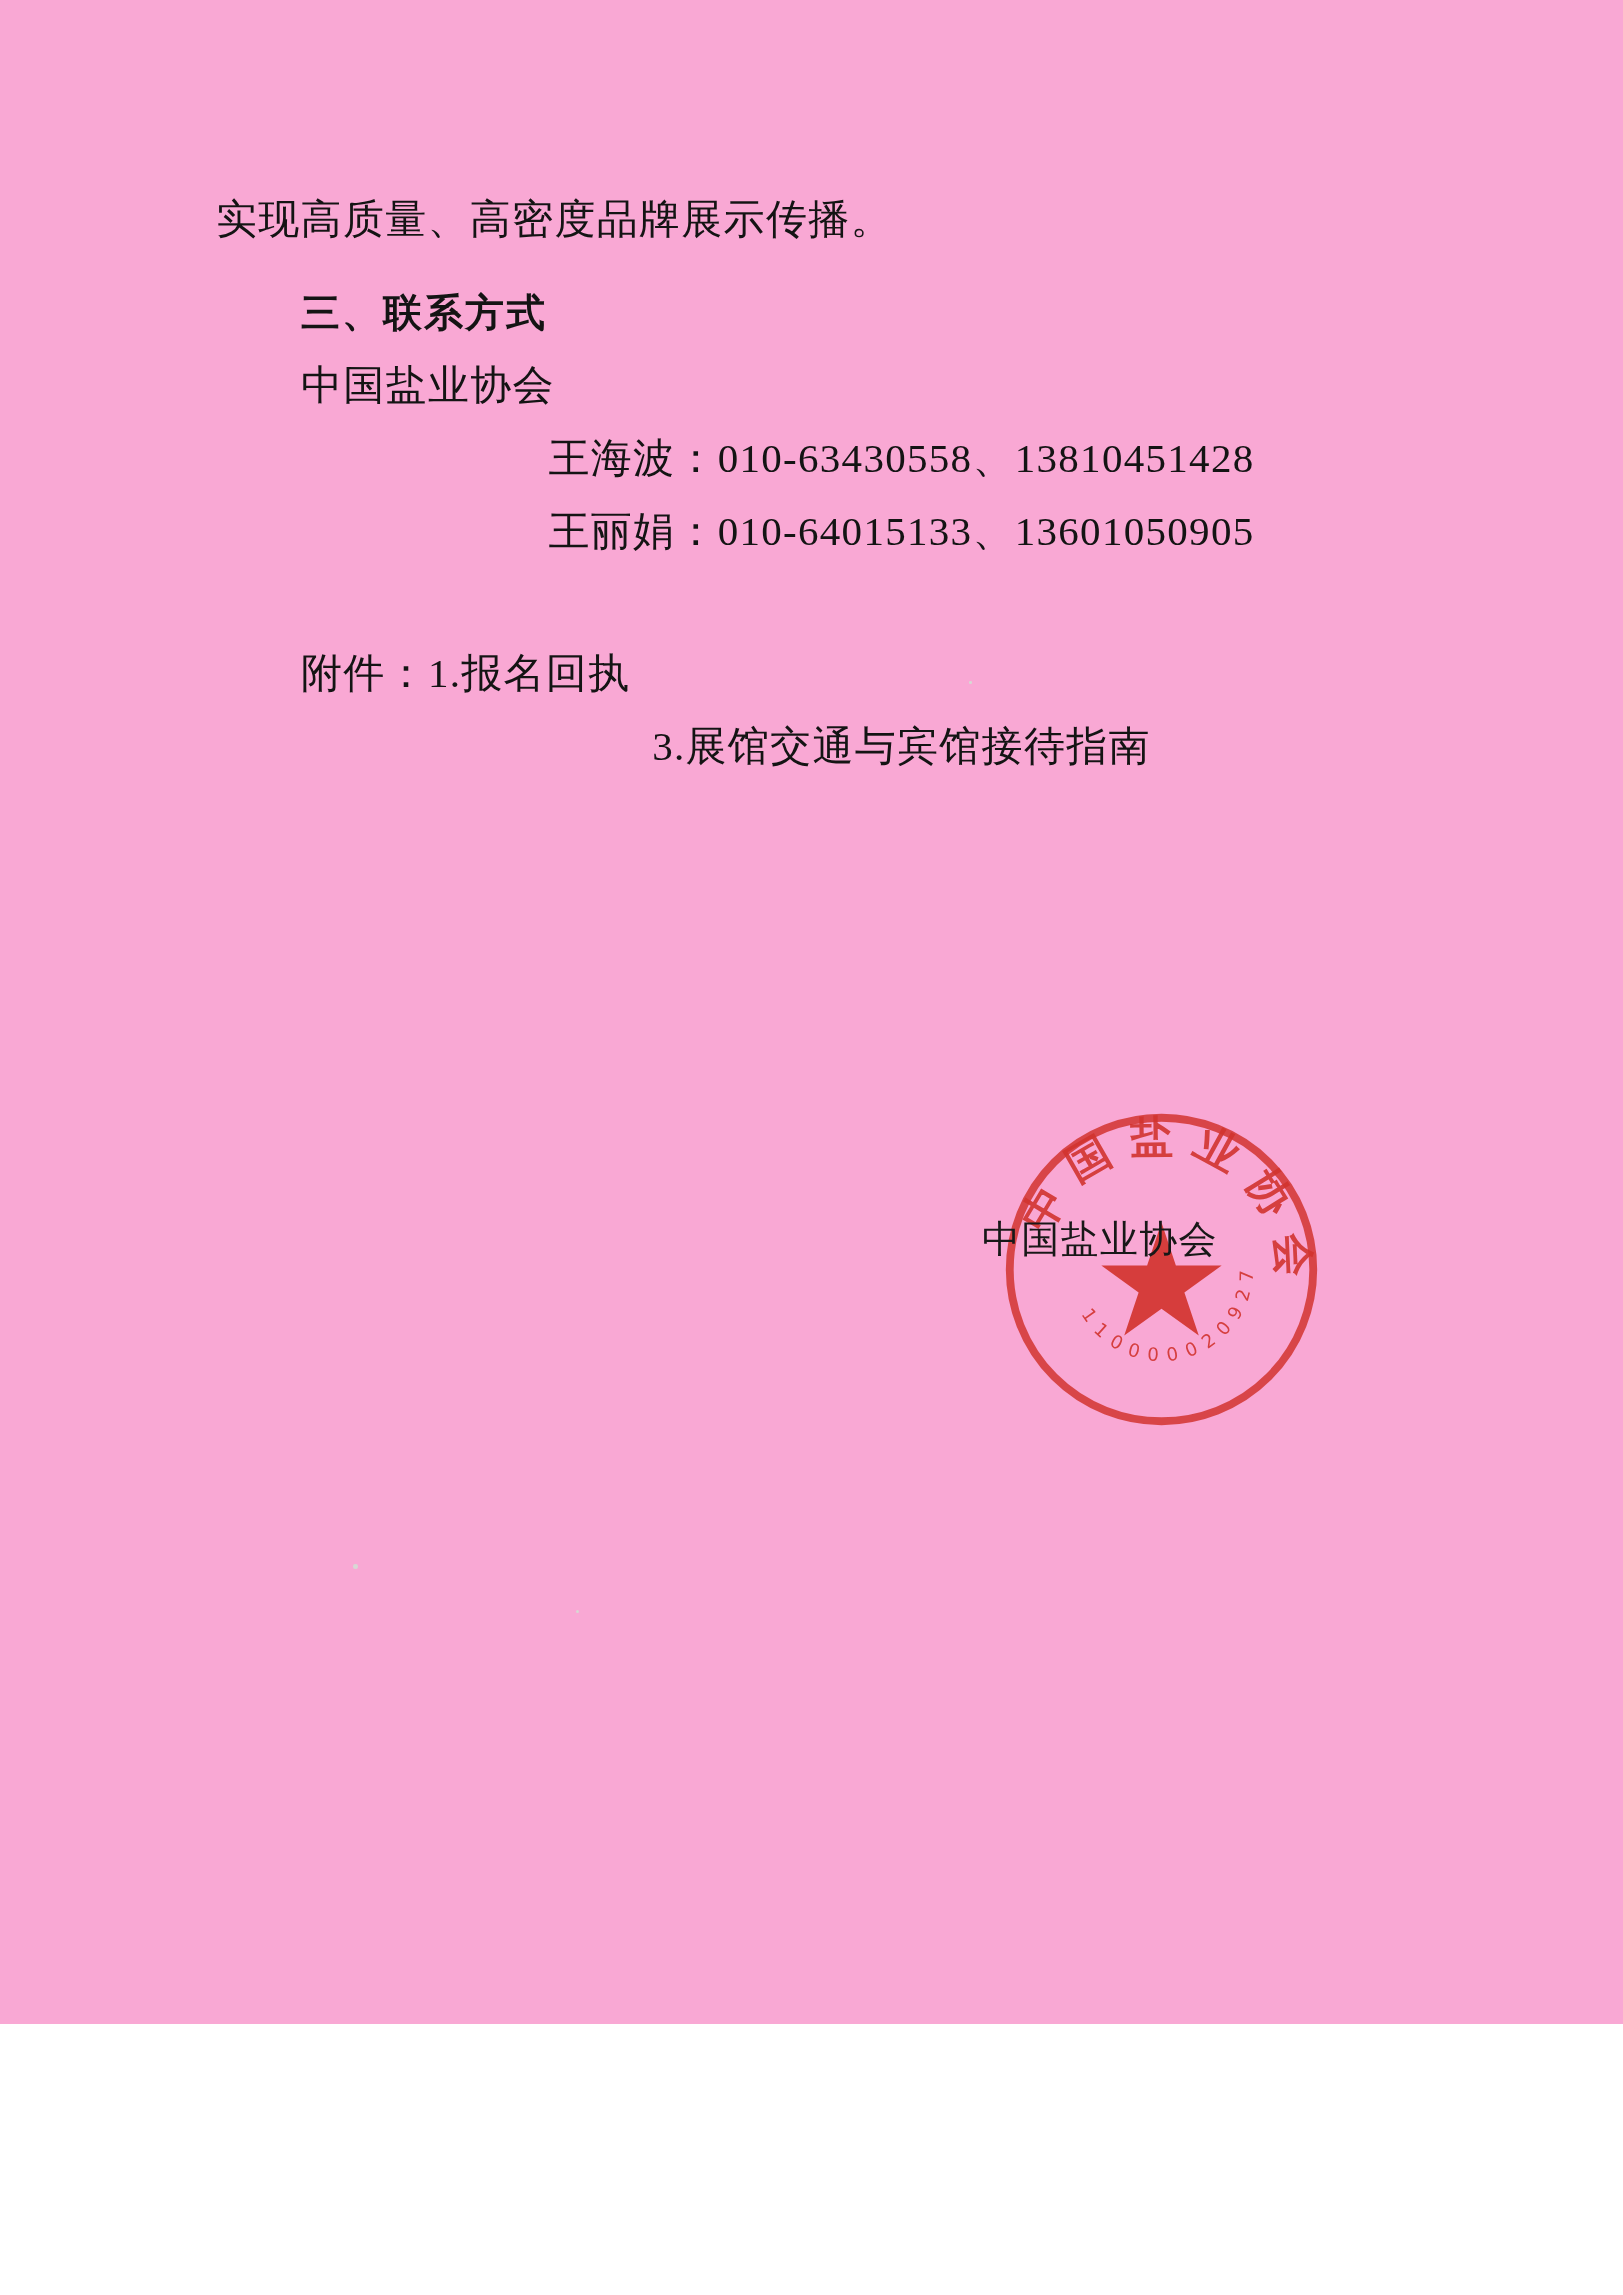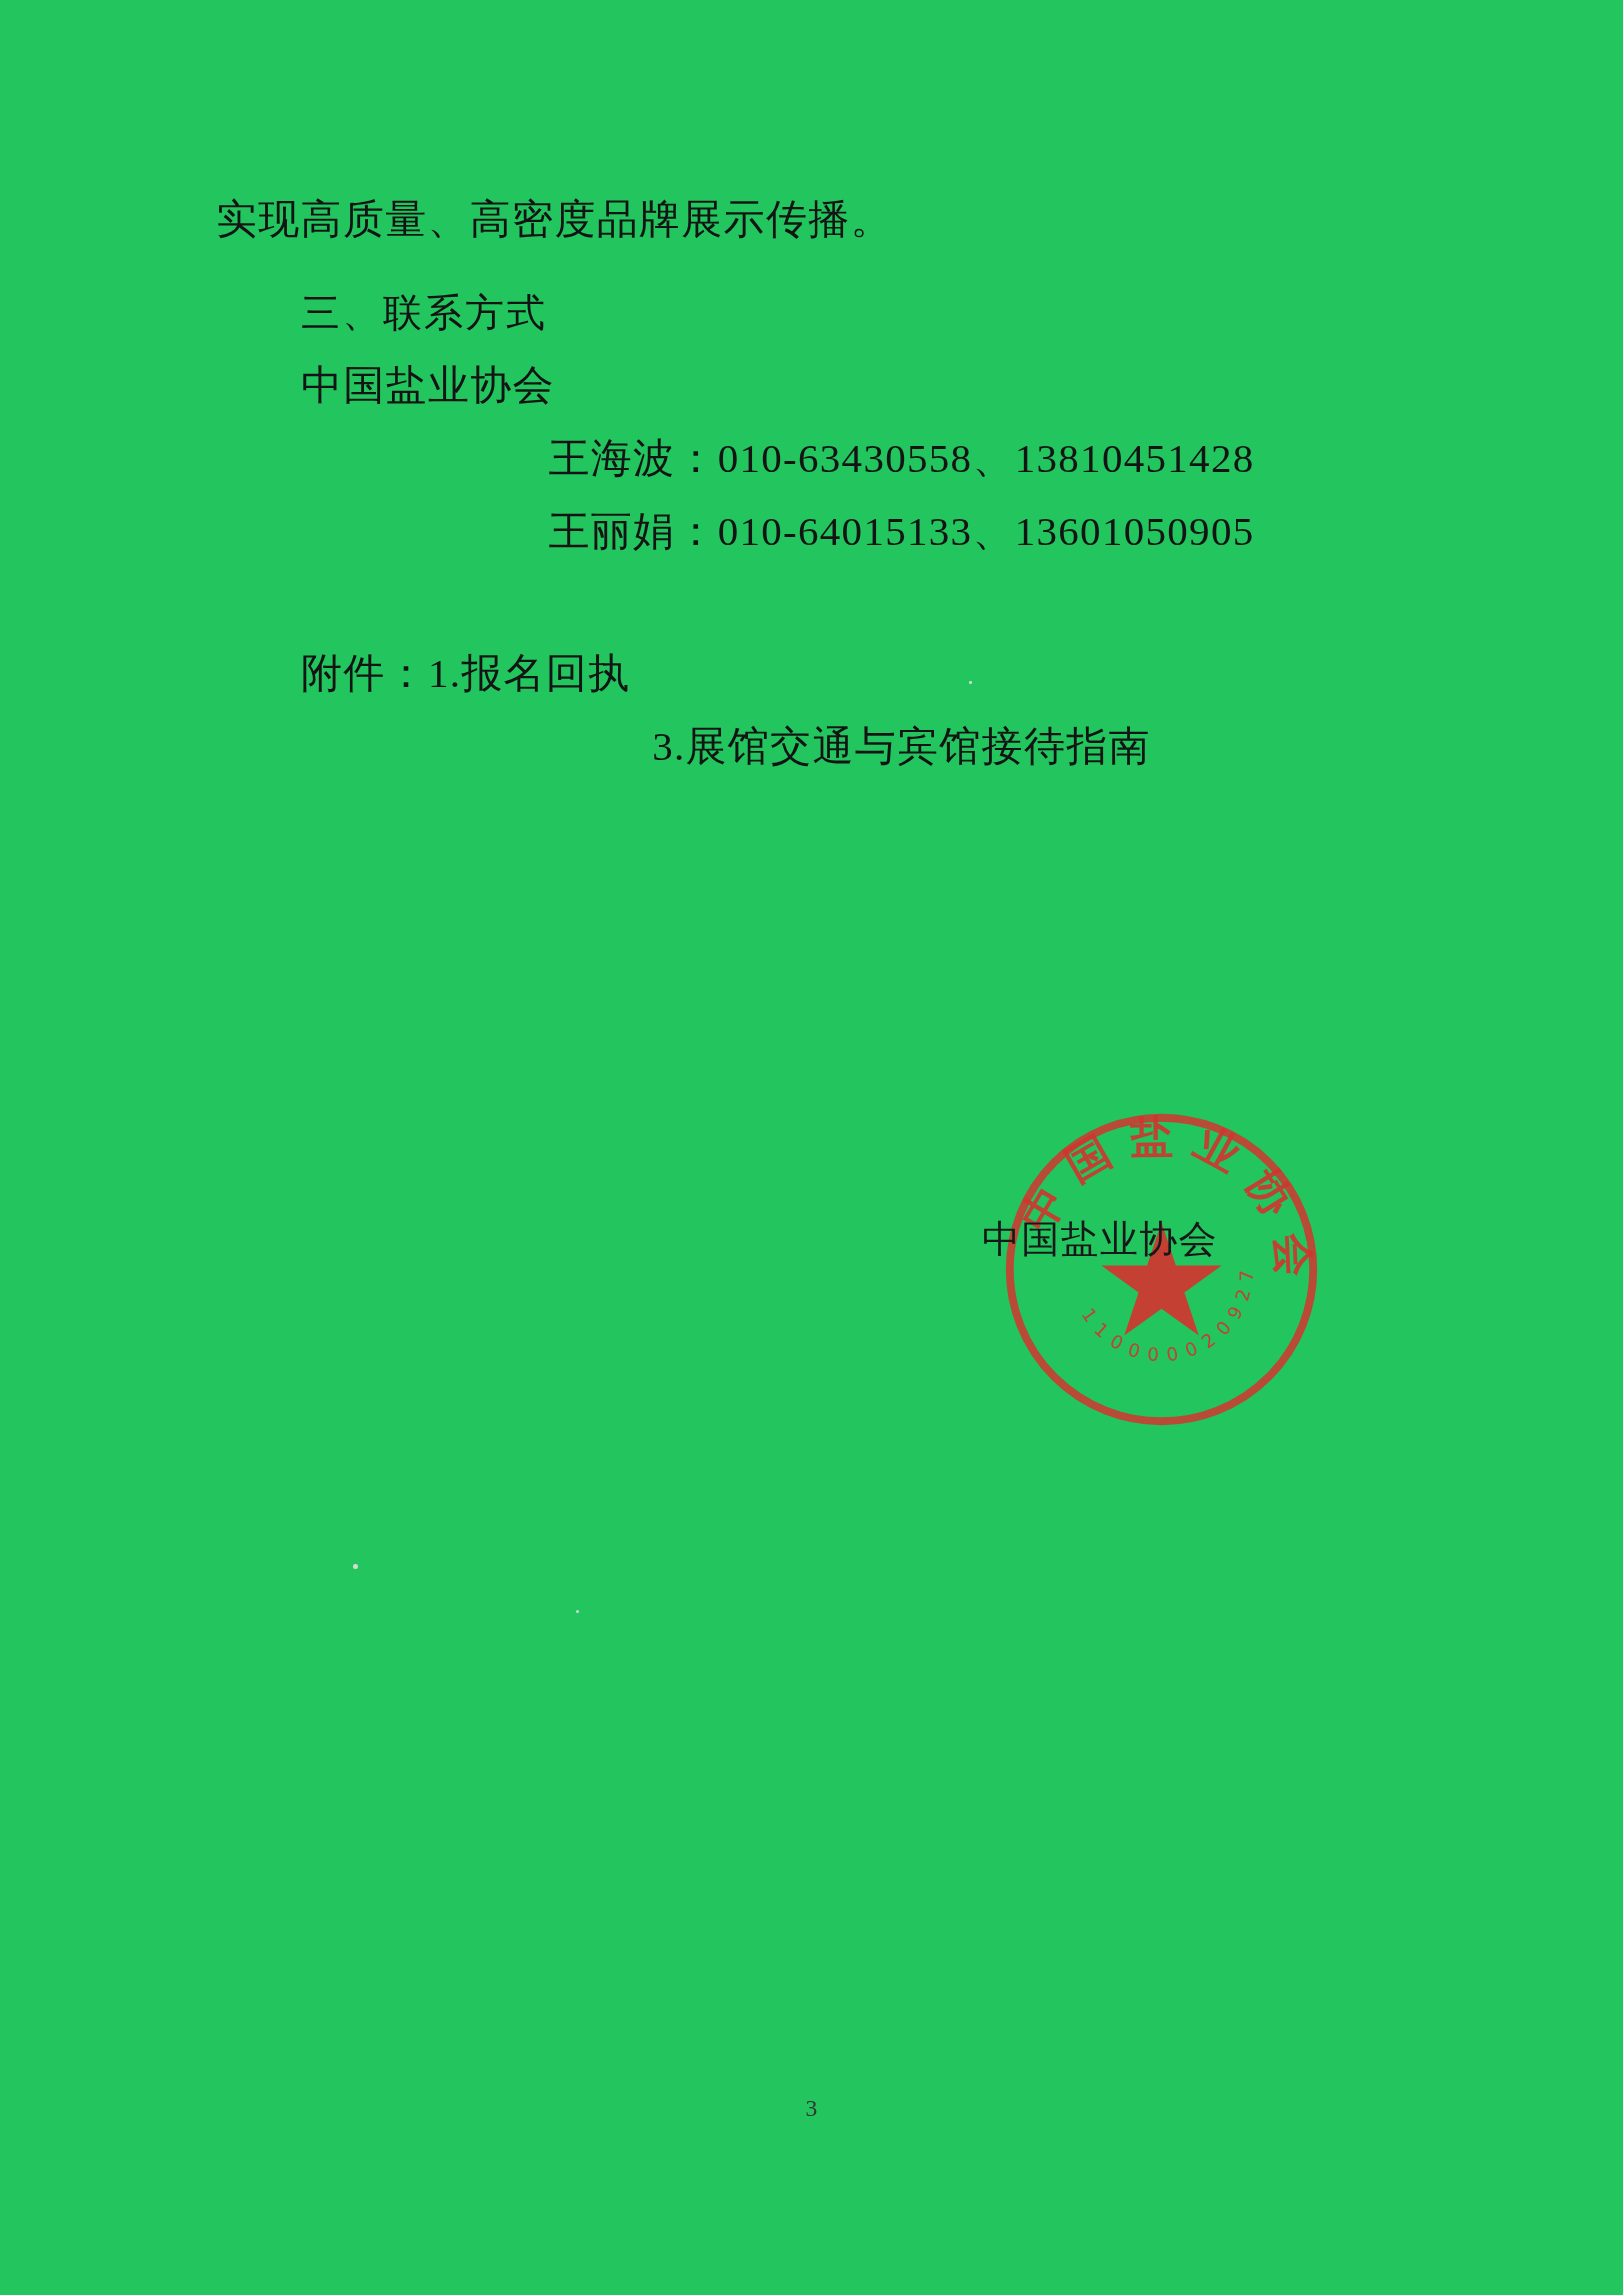--- a/index.html
+++ b/index.html
@@ -7,43 +7,43 @@
     padding: 0;
     background: #ffffff;
   }
   body {
     font-family: "Liberation Serif", "DejaVu Serif", serif;
     color: #1a1a1a;
   }
   .page {
     position: relative;
     width: 1623px;
-    height: 2295px;
-    background: #22c55e;
+    height: 2024px;
+    background: #f9a8d4;
     overflow: hidden;
   }
   .content {
     position: absolute;
     left: 216px;
     top: 183px;
     width: 1198px;
   }
   .line {
     font-size: 41px;
     line-height: 73px;
     letter-spacing: 1.3px;
     white-space: pre;
     color: #141414;
   }
   .indent-0 { margin-left: 0; }
   .indent-1 { margin-left: 85px; }
   .indent-2 { margin-left: 173px; text-align: center; }
   .heading {
     font-family: "DejaVu Sans", "Liberation Sans", sans-serif;
-    font-weight: normal;
+    font-weight: bold;
     font-size: 39px;
     letter-spacing: 2px;
   }
   .gap-small { height: 19.6px; }
   .gap-mid { height: 69px; }
 
   
   .seal {
     position: absolute;
     left: 998px;

